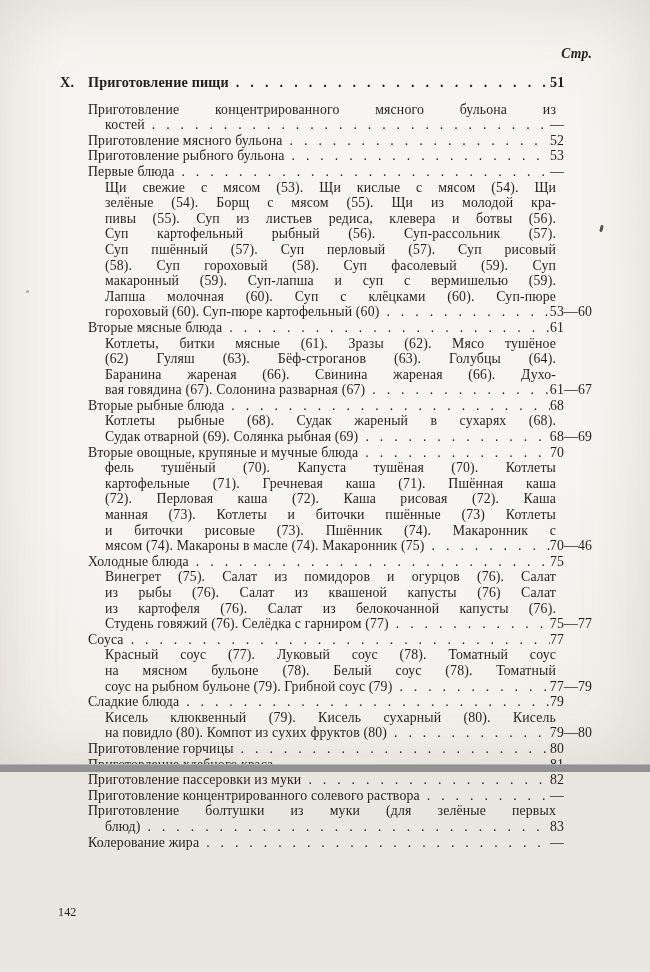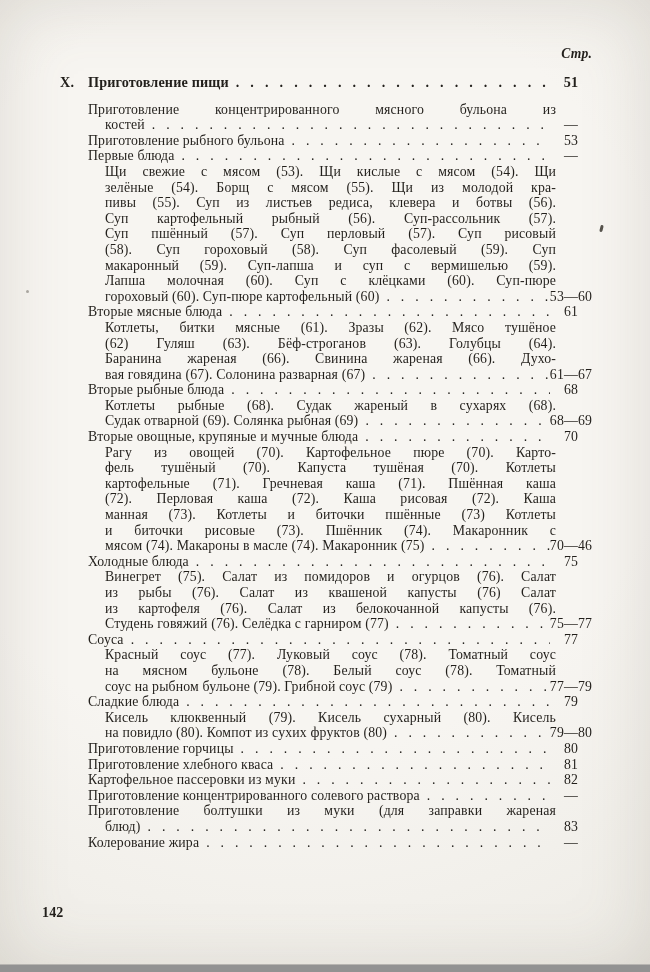--- a/index.html
+++ b/index.html
@@ -7,21 +7,21 @@
     --ink:#221f1b;
     --edge:#929292;
   }
   html,body{margin:0;padding:0;}
   body{
     width:650px;height:972px;overflow:hidden;
     font-family:"Liberation Serif","DejaVu Serif",serif;
     background:#e9e7e2;
   }
   .page{
-    position:relative;width:650px;height:972px;
+    position:relative;width:650px;height:772px;
     background:radial-gradient(circle at 45% 38%, #f7f5f1 55%, #edebe5 100%);
     box-shadow:inset 0 0 70px rgba(110,100,85,0.18);
     color:var(--ink);
     font-size:13.8px;
     letter-spacing:0.15px;
   }
   .str-header{
     position:absolute;top:46px;left:88px;width:504px;
     text-align:right;font-style:italic;font-weight:600;font-size:13.6px;
   }
@@ -44,24 +44,24 @@
   .chnum{flex:0 0 28px;white-space:nowrap;}
   .leader{
     flex:1 1 auto;overflow:hidden;white-space:nowrap;
     padding:0 3px 0 7px;min-width:8px;
   }
   .leader::after{
     content:". . . . . . . . . . . . . . . . . . . . . . . . . . . . . . . . . . . . . . . . . . . . . . . . . . . . . . . . . . . .";
     word-spacing:5.5px;letter-spacing:1px;
   }
   .pgnum{
-    flex:0 0 auto;min-width:42px;text-align:center;white-space:nowrap;
+    flex:0 0 auto;min-width:42px;text-align:left;white-space:nowrap;
   }
   .folio{
-    position:absolute;left:42px;top:905px;font-size:14px;font-weight:bold;
+    position:absolute;left:58px;top:905px;font-size:12px;
   }
   .scan-edge-bottom{
     position:absolute;left:0;bottom:0;width:650px;height:7px;
     background:var(--edge);
     border-top:1px solid #b7b5b1;
   }
   .speck-a{
     position:absolute;left:600px;top:225px;width:3px;height:7px;
     background:#3a362f;border-radius:2px;transform:rotate(14deg);opacity:.85;
   }
@@ -86,20 +86,27 @@
           <span class="leader"></span>
           <span class="pgnum">51</span>
         </div>
       </div>
       <div class="entry level1">
         <div class="line jline">Приготовление концентрированного мясного бульона из</div>
         <div class="line flexline hang">
           <span class="ltext">костей</span>
           <span class="leader"></span>
           <span class="pgnum">—</span>
+        </div>
+      </div>
+      <div class="entry level1">
+        <div class="line flexline">
+          <span class="ltext">Приготовление мясного бульона</span>
+          <span class="leader"></span>
+          <span class="pgnum">52</span>
         </div>
       </div>
       <div class="entry level1">
         <div class="line flexline">
           <span class="ltext">Приготовление рыбного бульона</span>
           <span class="leader"></span>
           <span class="pgnum">53</span>
         </div>
       </div>
       <div class="entry level1">
@@ -157,21 +164,20 @@
         </div>
       </div>
       <div class="entry level1">
         <div class="line flexline">
           <span class="ltext">Вторые овощные, крупяные и мучные блюда</span>
           <span class="leader"></span>
           <span class="pgnum">70</span>
         </div>
       </div>
       <div class="entry level2">
-        <div class="line jline">Рагу из овощей (70). Картофельное пюре (70). Карто-</div>
         <div class="line jline">фель тушёный (70). Капуста тушёная (70). Котлеты</div>
         <div class="line jline">картофельные (71). Гречневая каша (71). Пшённая каша</div>
         <div class="line jline">(72). Перловая каша (72). Каша рисовая (72). Каша</div>
         <div class="line jline">манная (73). Котлеты и биточки пшённые (73) Котлеты</div>
         <div class="line jline">и биточки рисовые (73). Пшённик (74). Макаронник с</div>
         <div class="line flexline">
           <span class="ltext">мясом (74). Макароны в масле (74). Макаронник (75)</span>
           <span class="leader"></span>
           <span class="pgnum">70—46</span>
         </div>
@@ -233,34 +239,34 @@
       </div>
       <div class="entry level1">
         <div class="line flexline">
           <span class="ltext">Приготовление хлебного кваса</span>
           <span class="leader"></span>
           <span class="pgnum">81</span>
         </div>
       </div>
       <div class="entry level1">
         <div class="line flexline">
-          <span class="ltext">Картофельное пассеровки из муки</span>
+          <span class="ltext">Приготовление пассеровки из муки</span>
           <span class="leader"></span>
           <span class="pgnum">82</span>
         </div>
       </div>
       <div class="entry level1">
         <div class="line flexline">
           <span class="ltext">Приготовление концентрированного солевого раствора</span>
           <span class="leader"></span>
           <span class="pgnum">—</span>
         </div>
       </div>
       <div class="entry level1">
-        <div class="line jline">Приготовление болтушки из муки (для заправки жареная</div>
+        <div class="line jline">Приготовление болтушки из муки (для зелёные первых</div>
         <div class="line flexline hang">
           <span class="ltext">блюд)</span>
           <span class="leader"></span>
           <span class="pgnum">83</span>
         </div>
       </div>
       <div class="entry level1">
         <div class="line flexline">
           <span class="ltext">Колерование жира</span>
           <span class="leader"></span>

